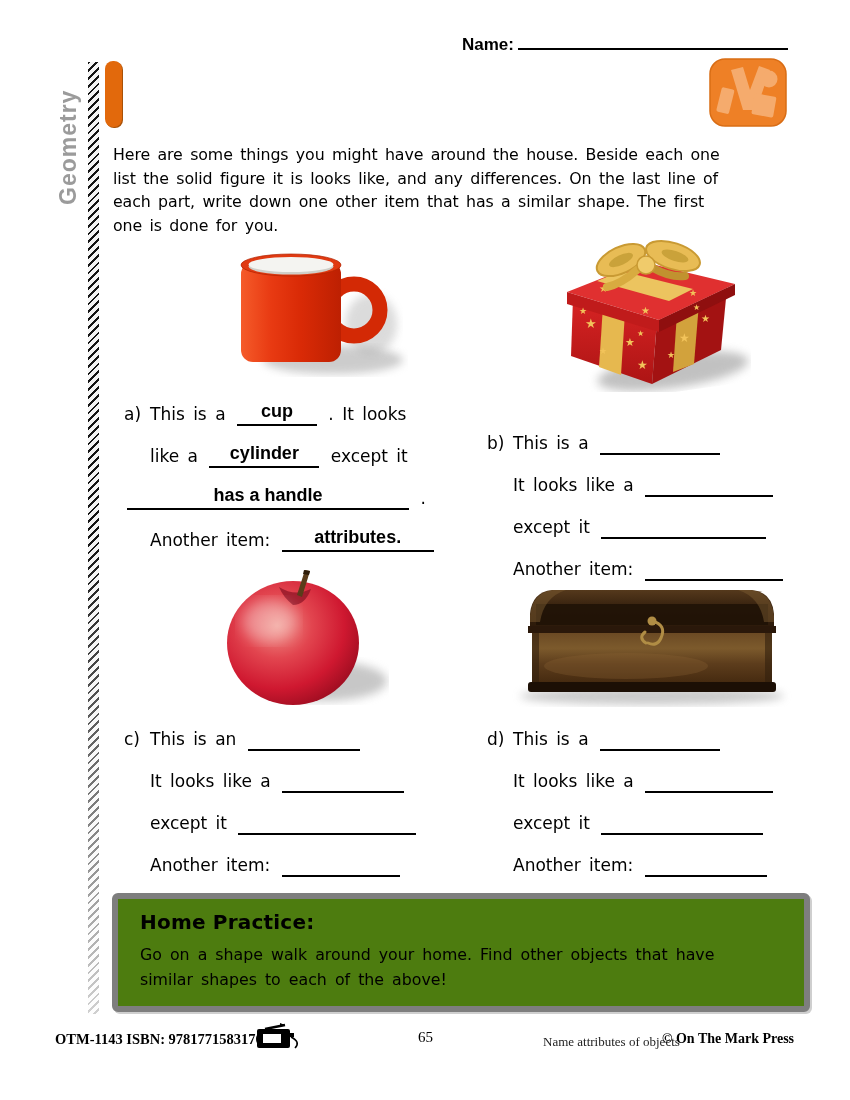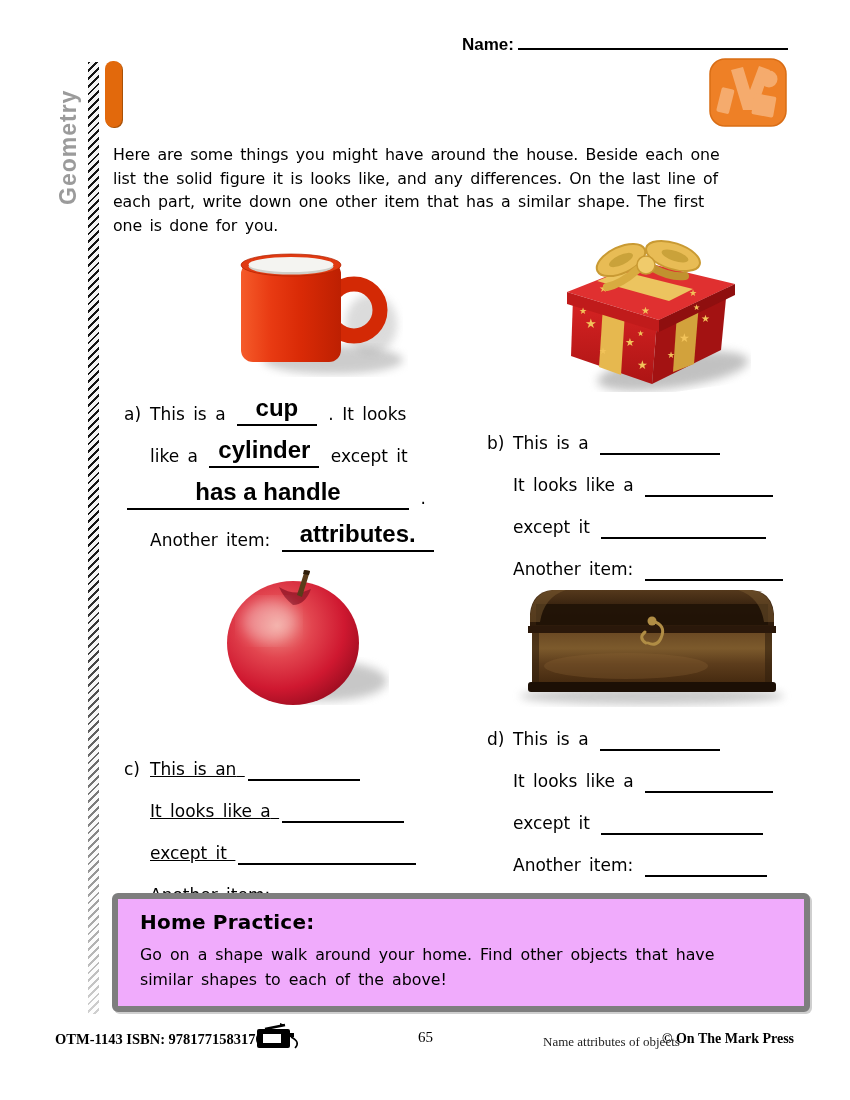--- a/index.html
+++ b/index.html
@@ -41,33 +41,33 @@
   .obj{position:absolute;}
   #img-mug{left:233px;top:244px;}
   #img-gift{left:541px;top:224px;}
   #img-apple{left:211px;top:563px;}
   #img-chest{left:506px;top:570px;}
 
   
   .sec{position:absolute;font-size:17px;word-spacing:3px;}
   #sec-a{left:124px;top:398px;}
   #sec-b{left:487px;top:398px;margin-top:29px;}
-  #sec-c{left:124px;top:753px;text-decoration:underline;}
+  #sec-c{left:124px;top:723px;}
   #sec-d{left:487px;top:723px;}
   .row{margin-bottom:18px;white-space:nowrap;height:24px;}
   .sec-label{display:inline-block;width:26px;}
   .indent{padding-left:26px;}
   .blank{display:inline-block;position:relative;border-bottom:2.4px solid #000;height:26px;
          vertical-align:-6px;margin:0 3px;}
   .ans{position:absolute;left:0;right:0;bottom:2px;text-align:center;
-       font-family:"Liberation Sans",sans-serif;font-weight:700;font-size:24px;word-spacing:0;
+       font-family:"Liberation Sans",sans-serif;font-weight:700;font-size:18px;word-spacing:0;
        white-space:nowrap;}
 
   
-  #home-box{position:absolute;left:112px;top:893px;width:664px;height:96px;background:#f0abfc;
+  #home-box{position:absolute;left:112px;top:893px;width:664px;height:96px;background:#4d7c0f;
             border:6px solid #7e7e7e;border-radius:6px;box-shadow:2px 2px 0 #cfcfcf;padding:11px 0 0 22px;}
   #home-box .hp-title{font-size:20px;font-weight:700;letter-spacing:0.2px;}
   #home-box .hp-body{margin-top:9px;font-size:15.8px;line-height:24.5px;word-spacing:3px;}
   #home-box .hp-body div{white-space:nowrap;}
 
   
   .footer-item{position:absolute;font-family:"Liberation Serif",serif;}
   #f-left{left:55px;top:1031px;font-weight:700;font-size:14.5px;}
   #f-icon{left:253px;top:1020px;}
   #f-page{left:418px;top:1029px;font-size:15px;}

